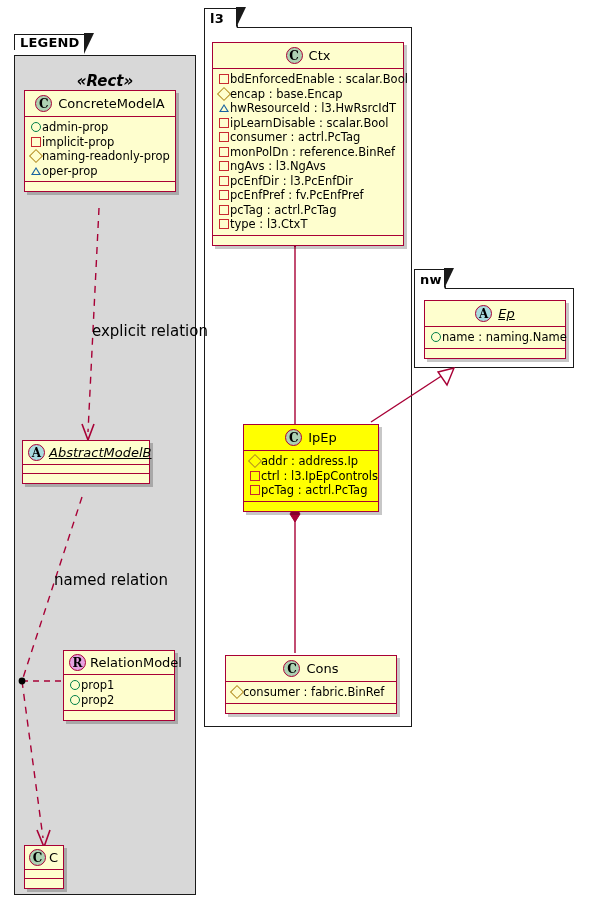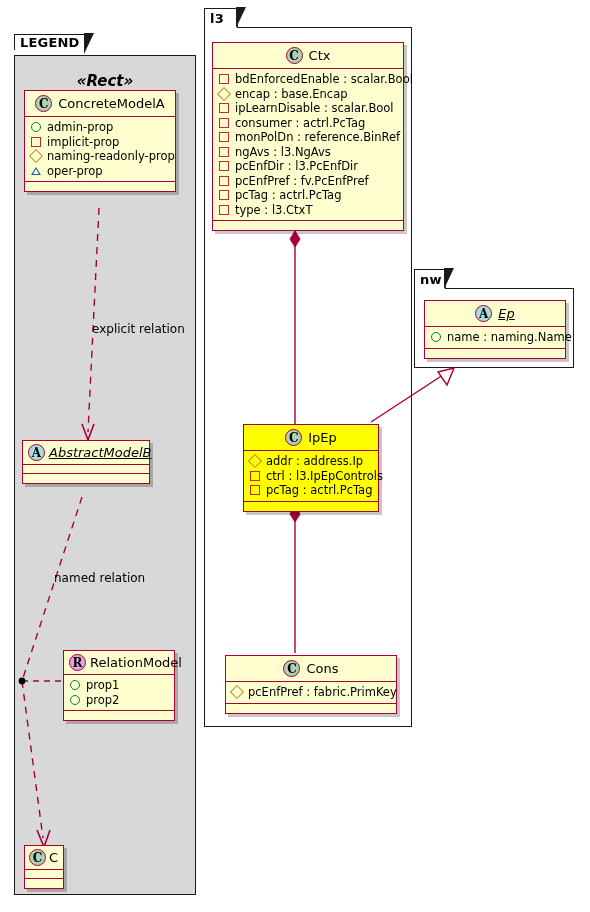--- a/index.html
+++ b/index.html
@@ -48,21 +48,21 @@
     font-size:13px;color:#000;white-space:nowrap;
   }
   .cls-head .title{font-weight:normal;}
   .cls-head .title.abstract{font-style:italic;text-decoration:underline;}
   .cls-body{
     border-bottom:1.4px solid #A80036;
     padding:3px 5px 3px 5px;
   }
   .cls-foot{height:9px;}
   .attr{
-    display:flex;align-items:center;gap:5px;
+    display:flex;align-items:center;
     font-size:11.5px;line-height:14.5px;color:#000;white-space:nowrap;
   }
 
   
   .stereo{
     position:absolute;font-size:15px;font-style:italic;font-weight:bold;
     color:#000;text-align:center;
   }
 
   
@@ -96,21 +96,21 @@
     border-bottom:8.5px solid #1963A0;margin:0 1px;position:relative;
   }
   .vis.triangle::after{
     content:"";position:absolute;left:-3.2px;top:2.2px;
     width:0;height:0;border-left:3.2px solid transparent;border-right:3.2px solid transparent;
     border-bottom:5.4px solid #FEFECE;
   }
 
   
   .edge-label{
-    position:absolute;font-size:12px;color:#000;white-space:nowrap;
+    position:absolute;font-size:15px;color:#000;white-space:nowrap;
   }
   svg.wires{position:absolute;left:0;top:0;width:590px;height:912px;overflow:visible;pointer-events:none;}
 </style>
 </head>
 <body>
 
 <div class="canvas">
 
   <div class="pkg" id="legend-pkg" style="left:14px;top:55px;width:182px;height:840px;"></div>
   <div class="pkg-tab" style="left:14px;top:34px;width:72px;height:16px;">
@@ -232,20 +232,24 @@
     <div class="cls-body">
       <div class="attr">
         <span class="vis square"></span>
         <span>bdEnforcedEnable : scalar.Bool</span>
       </div>
       <div class="attr">
         <span class="vis diamond"></span>
         <span>encap : base.Encap</span>
       </div>
       <div class="attr">
+        <span class="vis triangle"></span>
+        <span>hwResourceId : l3.HwRsrcIdT</span>
+      </div>
+      <div class="attr">
         <span class="vis square"></span>
         <span>ipLearnDisable : scalar.Bool</span>
       </div>
       <div class="attr">
         <span class="vis square"></span>
         <span>consumer : actrl.PcTag</span>
       </div>
       <div class="attr">
         <span class="vis square"></span>
         <span>monPolDn : reference.BinRef</span>
@@ -297,21 +301,21 @@
   </div>
 
   <div class="cls" style="left:225px;top:655px;width:172px;">
     <div class="cls-head">
       <span class="marker c">C</span>
       <span class="title">Cons</span>
     </div>
     <div class="cls-body">
       <div class="attr">
         <span class="vis diamond"></span>
-        <span>pcEnfPref : fabric.PrimKey</span>
+        <span>consumer : fabric.BinRef</span>
       </div>
     </div>
     <div class="cls-foot"></div>
   </div>
 
   <div class="cls" style="left:424px;top:300px;width:142px;">
     <div class="cls-head">
       <span class="marker a">A</span>
       <span class="title abstract">Ep</span>
     </div>

